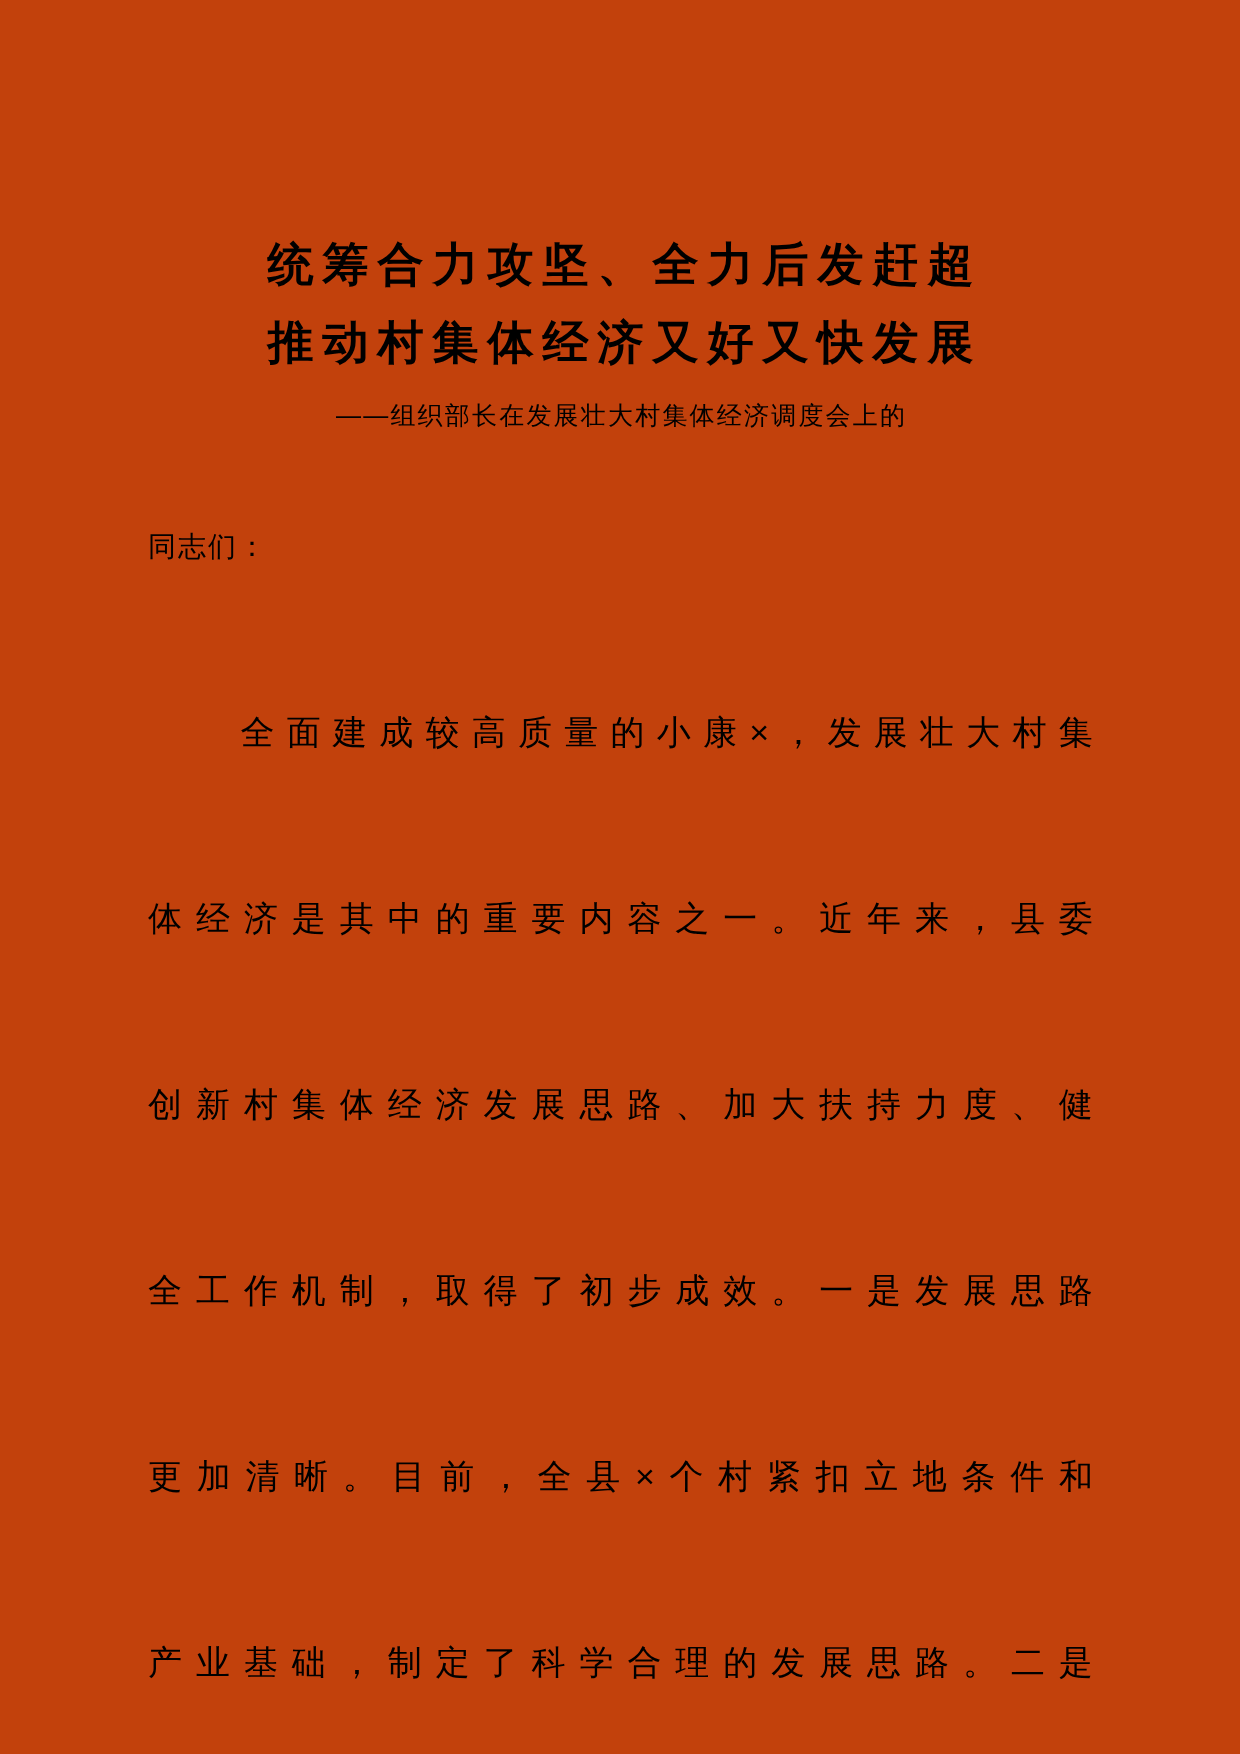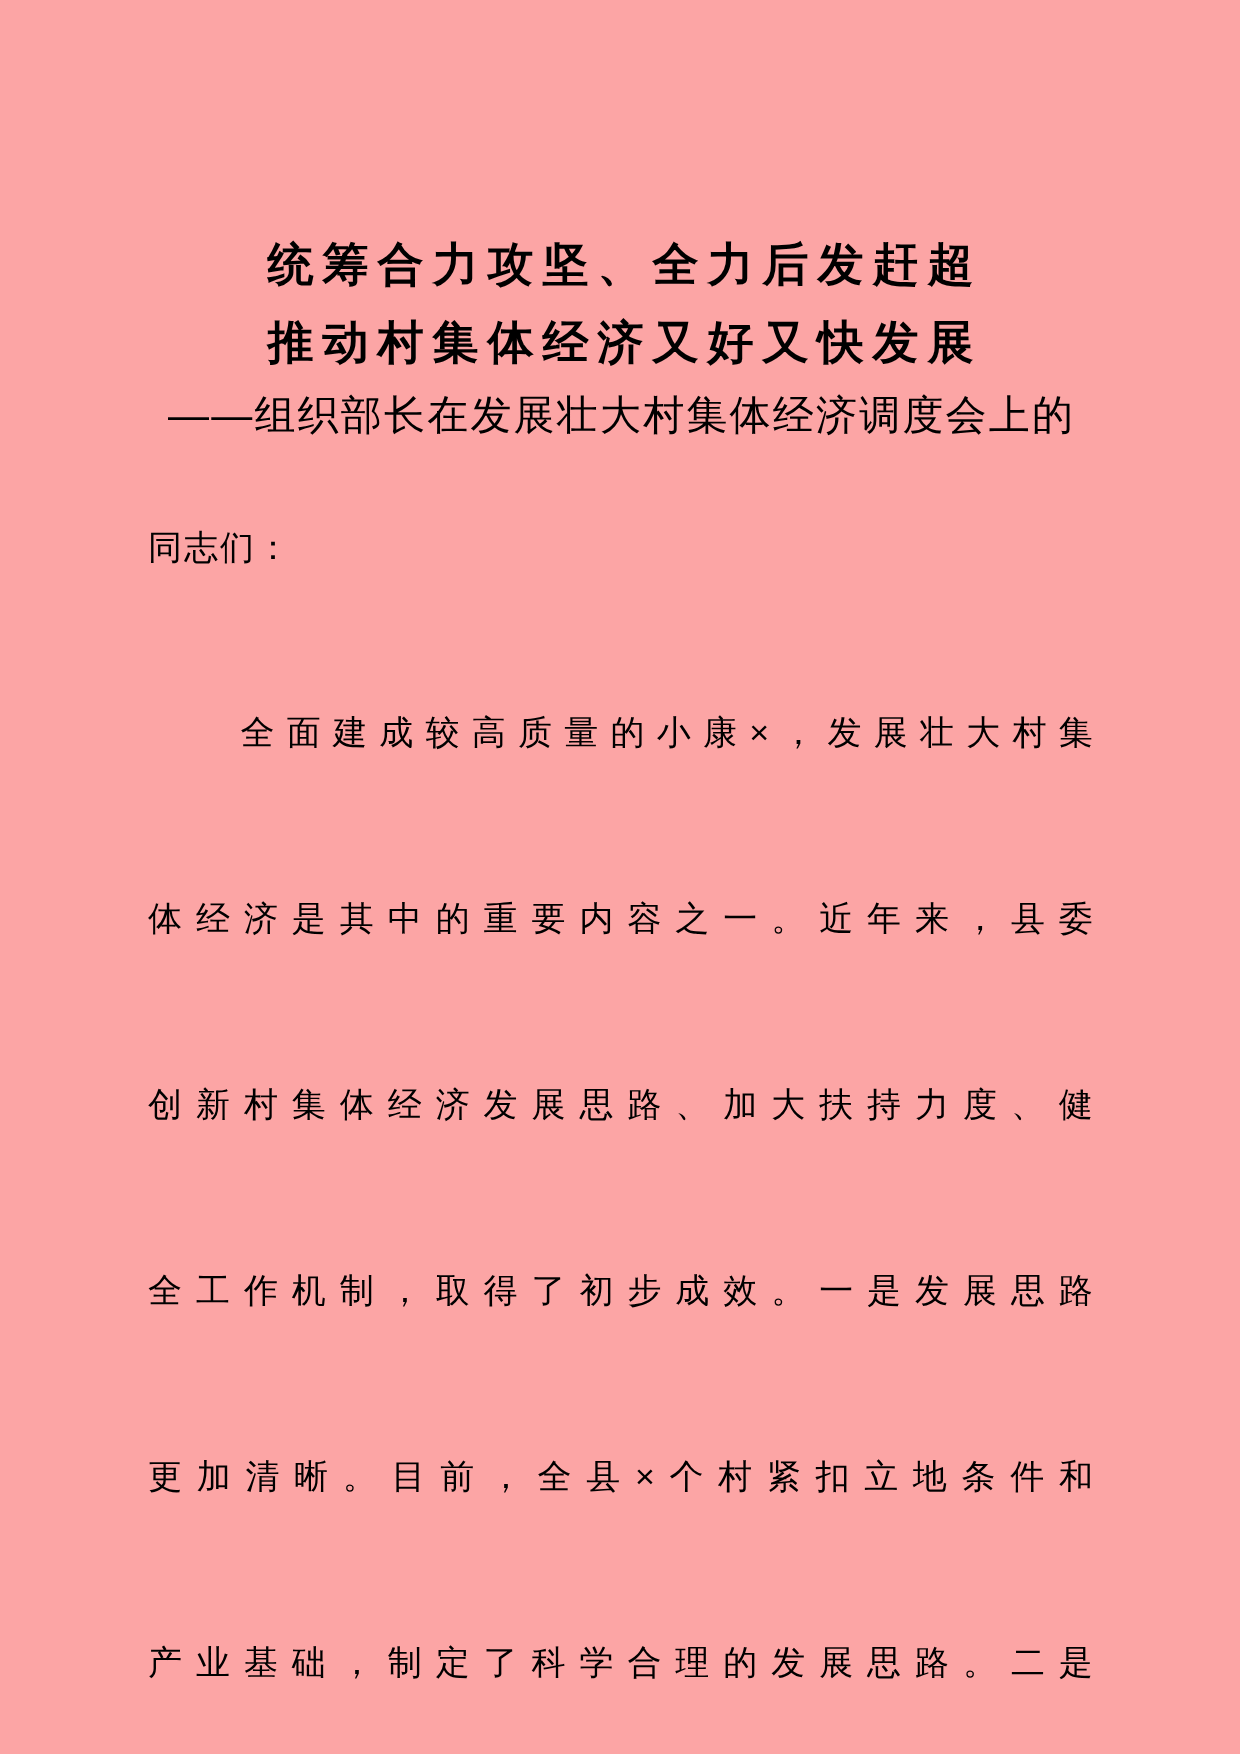--- a/index.html
+++ b/index.html
@@ -13,21 +13,21 @@
     height: 1754px;
     font-family: "Liberation Sans", "DejaVu Sans", sans-serif;
     color: #000000;
     overflow: hidden;
   }
 
   .page {
     position: relative;
     width: 1240px;
     height: 1754px;
-    background: #fca5a5;
+    background: #c2410c;
     box-sizing: border-box;
   }
 
   
   .content {
     position: absolute;
     left: 148px;
     top: 225px;
     width: 945px;
   }
@@ -40,38 +40,38 @@
     text-align: center;
     letter-spacing: 9px;
     margin: 0;
     white-space: nowrap;
   }
   .doc-title .title-line {
     display: block;
   }
 
   .doc-subtitle {
-    font-size: 41px;
+    font-size: 25px;
     line-height: 56px;
     font-weight: normal;
     text-align: center;
     letter-spacing: 2.2px;
     margin: 6px 0 0 0;
   }
   .doc-subtitle .sub-line {
     display: block;
   }
 
   
   .body-block {
     margin-top: 74px;
   }
 
   .salutation {
-    font-size: 34px;
+    font-size: 28px;
     line-height: 60px;
     letter-spacing: 2px;
     margin: 0;
     text-align: left;
   }
 
   .para {
     font-size: 34px;
     line-height: 62px;
     margin: 0;

